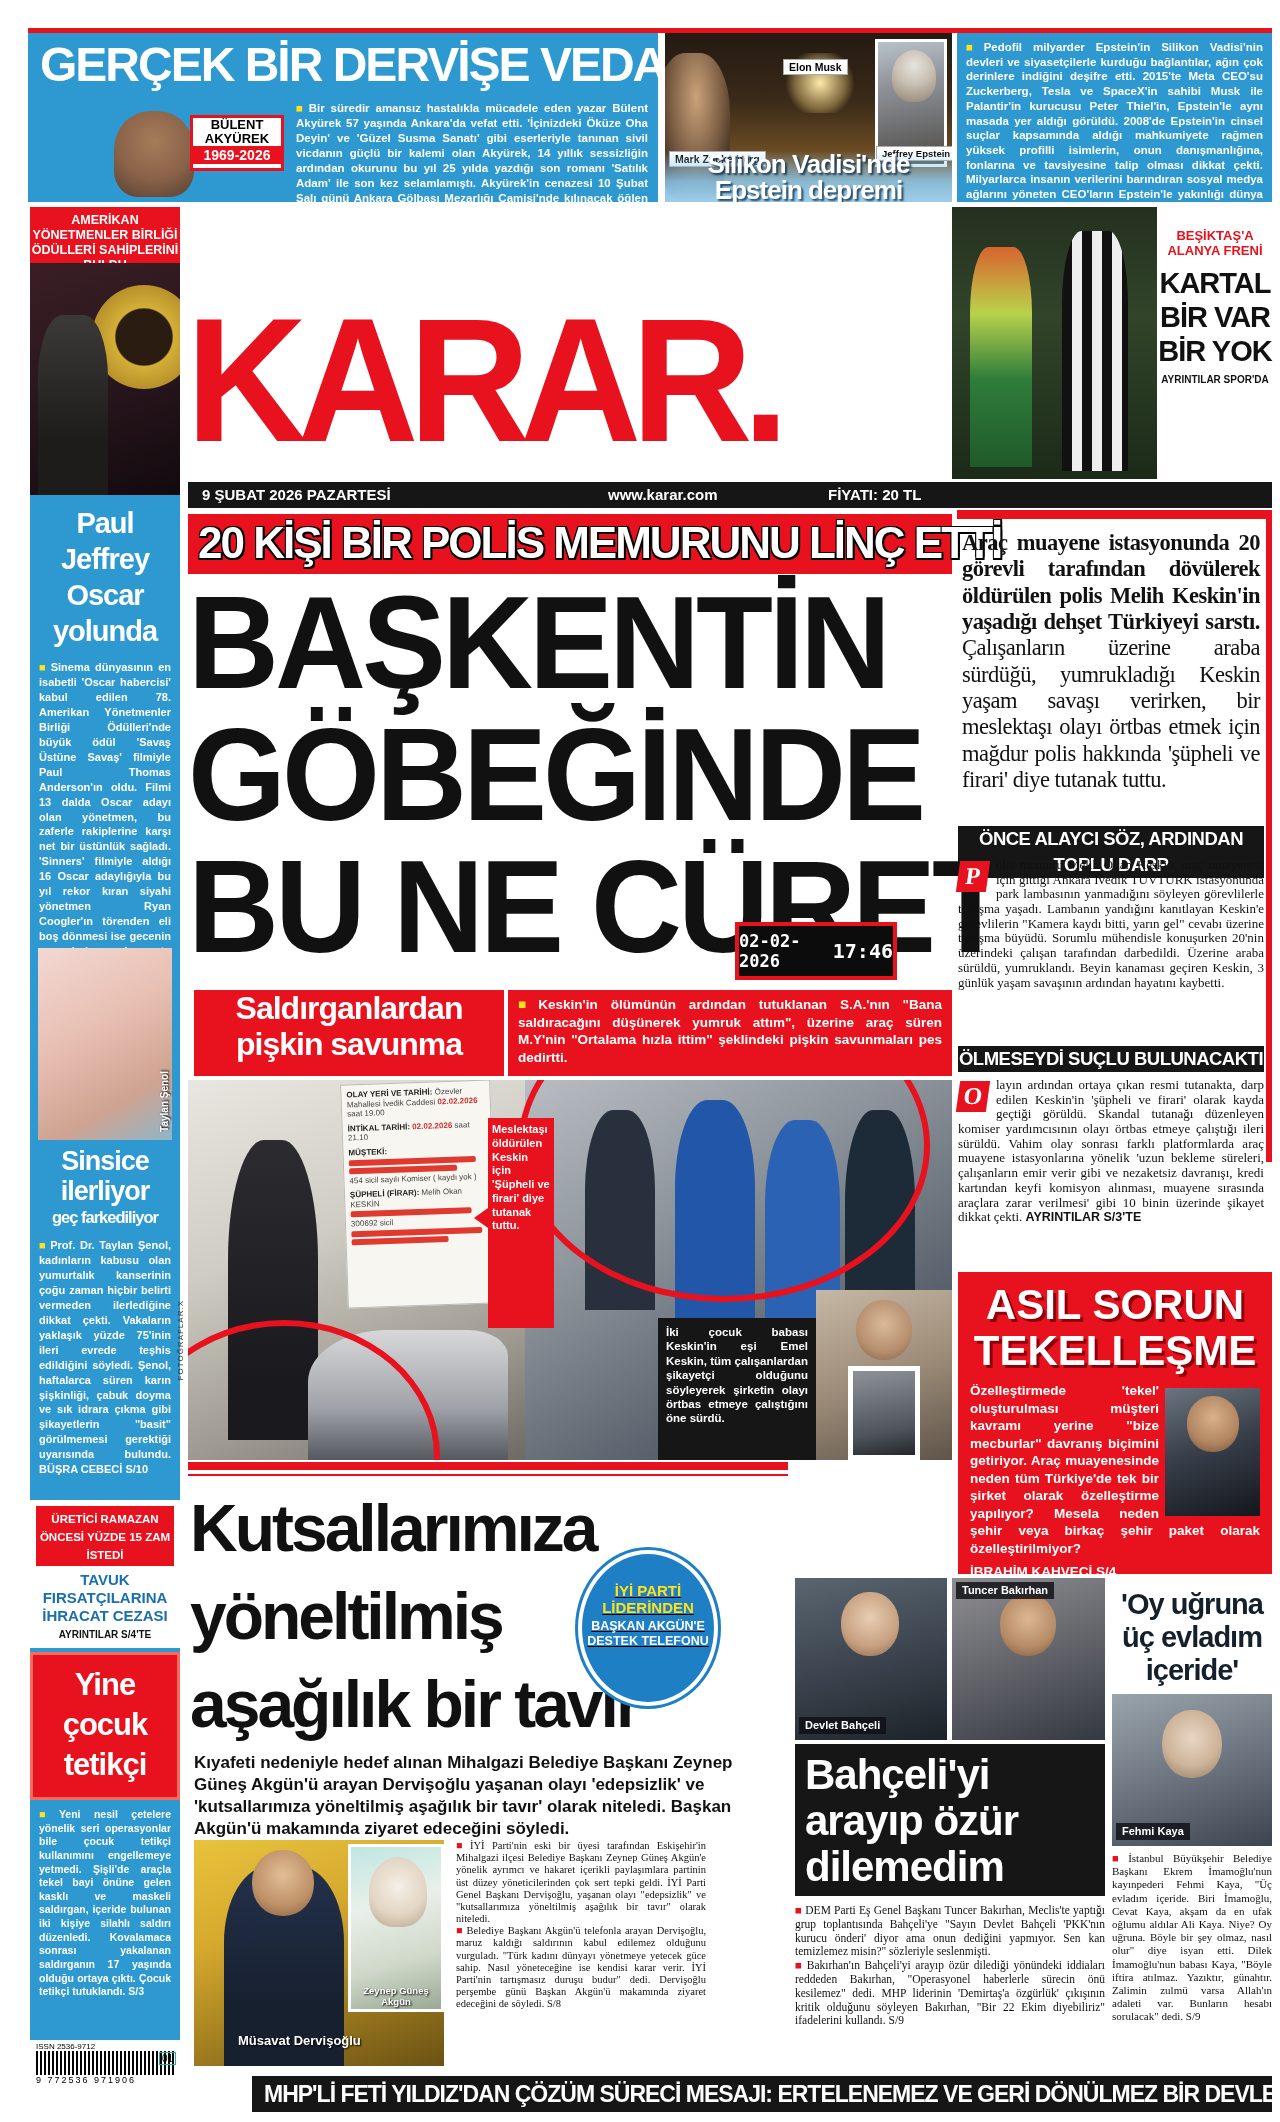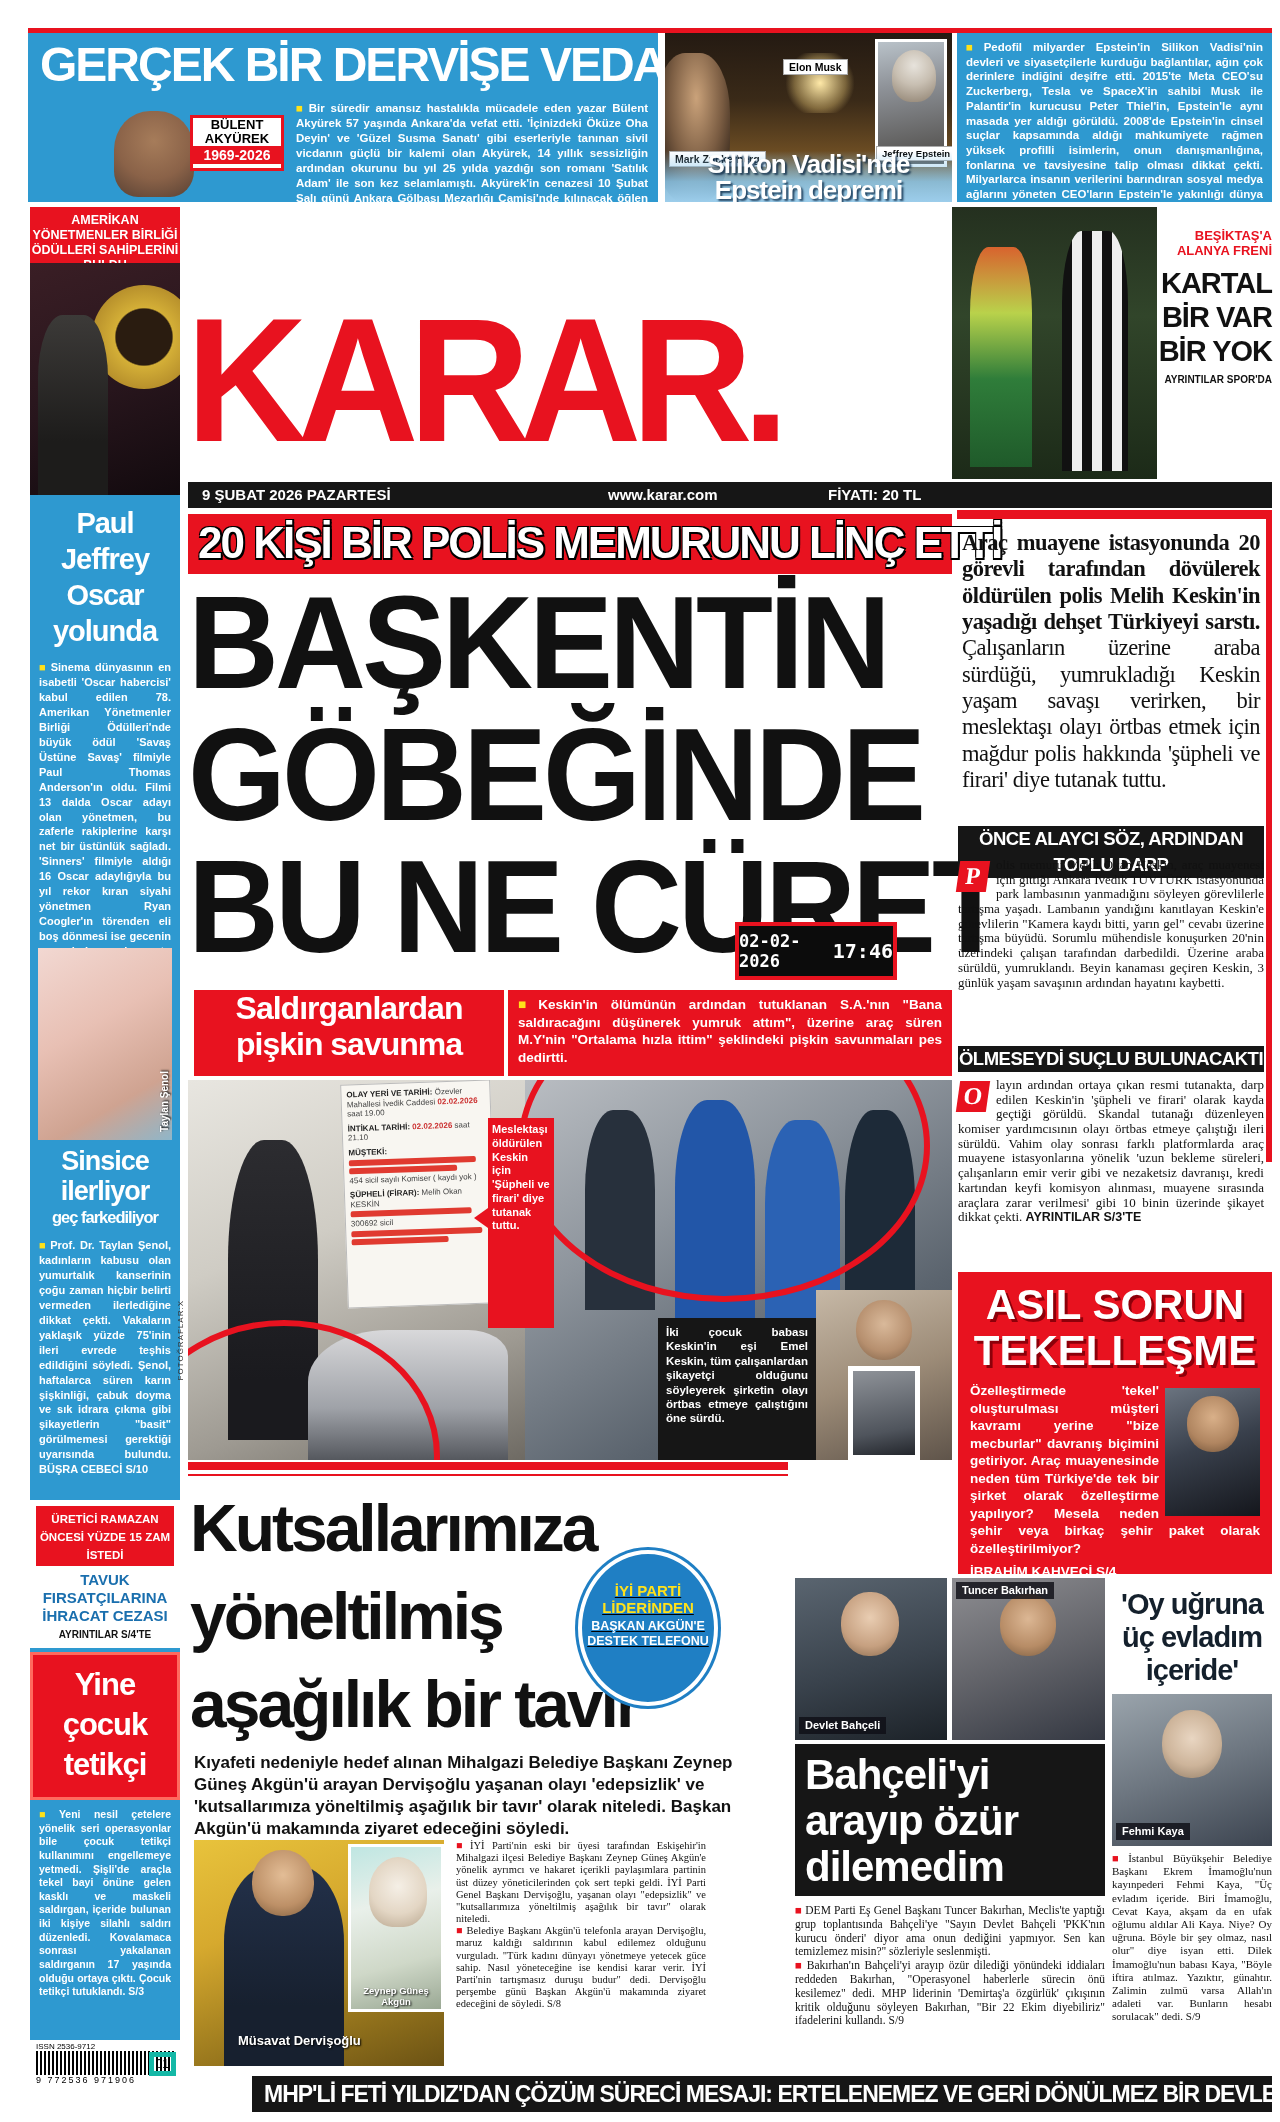--- a/index.html
+++ b/index.html
@@ -130,30 +130,30 @@
     </div>
   </div>
   <div class="abs railtxt" style="left:30px;top:1808px;width:150px;font-size:10.5px;line-height:1.3;">
     <span class="bul">■</span><span>Yeni nesil çetelere yönelik seri operasyonlar bile çocuk tetikçi kullanımını engellemeye yetmedi. Şişli'de araçla tekel bayi önüne gelen kasklı ve maskeli saldırgan, içeride bulunan iki kişiye silahlı saldırı düzenledi. Kovalamaca sonrası yakalanan saldırganın 17 yaşında olduğu ortaya çıktı. Çocuk tetikçi tutuklandı. S/3</span>
   </div>
 
   <div class="abs" style="left:30px;top:2040px;width:150px;height:62px;background:#fff;padding:2px 6px;">
     <div style="font-size:8px;color:#000;">ISSN 2536-9712</div>
     <div class="bars"></div>
     <div style="font-size:9px;color:#000;letter-spacing:2px;">9 772536 971906</div>
-    <div class="abs" style="right:4px;top:12px;border:5px solid #14b8a6;font-size:12px;padding:0 2px;color:#000;">01</div>
+    <div class="abs" style="right:4px;top:12px;border:1px solid #14b8a6;font-size:10px;padding:0 2px;color:#000;">01</div>
   </div>
 
   <div class="abs b" style="left:186px;top:300px;width:770px;font-size:168px;line-height:1;color:#e8121f;letter-spacing:-10px;transform:scale(1.0,1.05);transform-origin:0 100%;">KARAR.</div>
 
   <div class="abs" style="left:952px;top:207px;width:205px;height:272px;background:linear-gradient(180deg,#24301f 0%,#31452a 40%,#1c2a18 100%);overflow:hidden;">
     <div class="abs" style="left:18px;top:40px;width:62px;height:220px;background:linear-gradient(180deg,#d8632e 0%,#b9d24b 30%,#2f7d3a 60%,#1f5a2a 100%);border-radius:30% 30% 0 0;"></div>
     <div class="abs" style="left:110px;top:24px;width:66px;height:240px;background:repeating-linear-gradient(90deg,#111 0 10px,#eee 10px 20px);border-radius:30% 30% 0 0;"></div>
   </div>
-  <div class="abs ctr" style="left:1158px;top:228px;width:114px;text-align:right;">
+  <div class="abs ctr" style="left:1158px;top:228px;width:114px;">
     <div class="b" style="color:#e8121f;font-size:13px;line-height:15px;">BEŞİKTAŞ'A ALANYA FRENİ</div>
     <div class="b" style="color:#111;font-size:29px;line-height:34px;letter-spacing:-1px;margin-top:8px;">
       <div>KARTAL</div>
       <div>BİR VAR</div>
       <div>BİR YOK</div>
     </div>
     <div class="b" style="color:#111;font-size:10px;margin-top:6px;">AYRINTILAR SPOR'DA</div>
   </div>
 
   <div class="abs blk" style="left:188px;top:482px;width:1084px;height:26px;">

